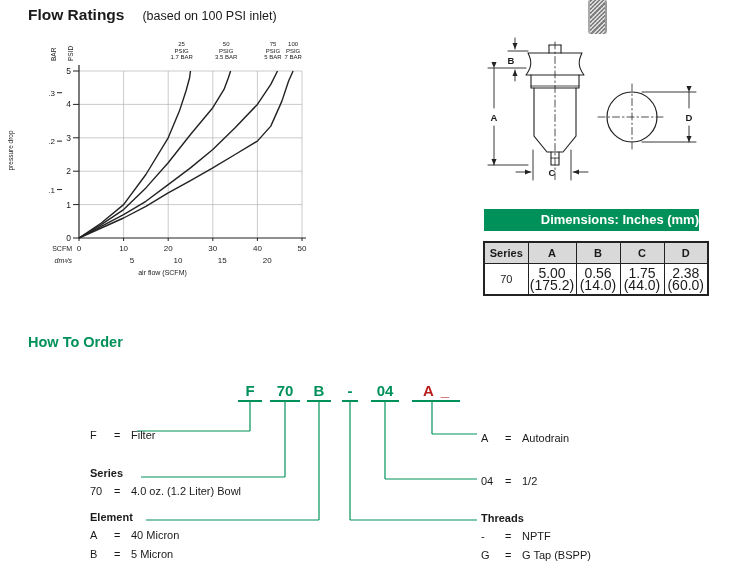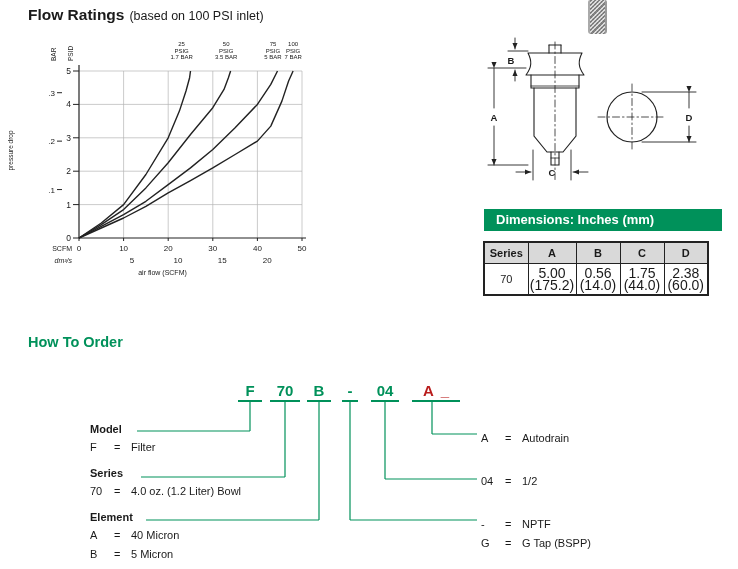--- a/index.html
+++ b/index.html
@@ -6,27 +6,27 @@
   html,body { background:#ffffff; }
   body {
     width:738px; height:569px; position:relative; overflow:hidden;
     font-family:"Liberation Sans", sans-serif; color:#1a1a1a;
   }
   .abs { position:absolute; }
 
   
   .h-flow { left:28px; top:6px; font-size:15px; }
   .h-flow b { font-size:15.5px; }
-  .h-flow .sub { font-size:12.5px; font-weight:normal; margin-left:5px;text-align:center; }
+  .h-flow .sub { font-size:12.5px; font-weight:normal; margin-left:18px;text-align:center; }
   .h-order { left:28px; top:334px; font-size:14.5px; font-weight:bold;text-align:right; }
 
   
   .dim-bar {
-    left:484px; top:209px; width:238px; height:22px;
-    color:#fff; font-weight:bold; font-size:13px; line-height:22px; padding-left:12px;
+    left:484px; top:209px; width:215px; height:22px;
+    color:#fff; font-weight:bold; font-size:13px; line-height:22px; padding-left:12px;text-align:right;
   }
 
   
   .dim-table { left:483px; top:241px; border-collapse:collapse; table-layout:fixed; }
   .dim-table td, .dim-table th { border:1px solid #222; text-align:center; vertical-align:middle; }
   .dim-table { border:2px solid #222; }
   .dim-table th { background:#d9d9d9; font-size:11px; height:21px; font-weight:bold; }
   .dim-table td { font-size:14px; height:32px; line-height:12px; }
   .dim-table .c0 { width:44px; } .dim-table .c1 { width:48px; }
   .dim-table .c2 { width:44px; } .dim-table .c3 { width:44px; } .dim-table .c4 { width:44px; }
@@ -253,21 +253,20 @@
     <line x1="146" y1="150" x2="319" y2="150"></line>
   <line x1="350" y1="31" x2="350" y2="150"></line>
     <line x1="350" y1="150" x2="477" y2="150"></line>
   <line x1="385" y1="31" x2="385" y2="109"></line>
     <line x1="385" y1="109" x2="477" y2="109"></line>
   <line x1="432" y1="31" x2="432" y2="64"></line>
     <line x1="432" y1="64" x2="477" y2="64"></line>
 </svg>
 
 <div class="og" style="left:90px;top:423px">
-  <div class="ttl">Model</div>
   <div class="row">
     <span class="code">F</span>
     <span class="eq">=</span>
     <span>Filter</span>
   </div>
 </div>
 <div class="og" style="left:90px;top:467px">
   <div class="ttl">Series</div>
   <div class="row">
     <span class="code">70</span>
@@ -297,20 +296,21 @@
   </div>
 </div>
 <div class="og" style="left:481px;top:469px">
   <div class="row">
     <span class="code">04</span>
     <span class="eq">=</span>
     <span>1/2</span>
   </div>
 </div>
 <div class="og" style="left:481px;top:512px">
+  <div class="ttl">Threads</div>
   <div class="row">
     <span class="code">-</span>
     <span class="eq">=</span>
     <span>NPTF</span>
   </div>
   <div class="row">
     <span class="code">G</span>
     <span class="eq">=</span>
     <span>G Tap (BSPP)</span>
   </div>

